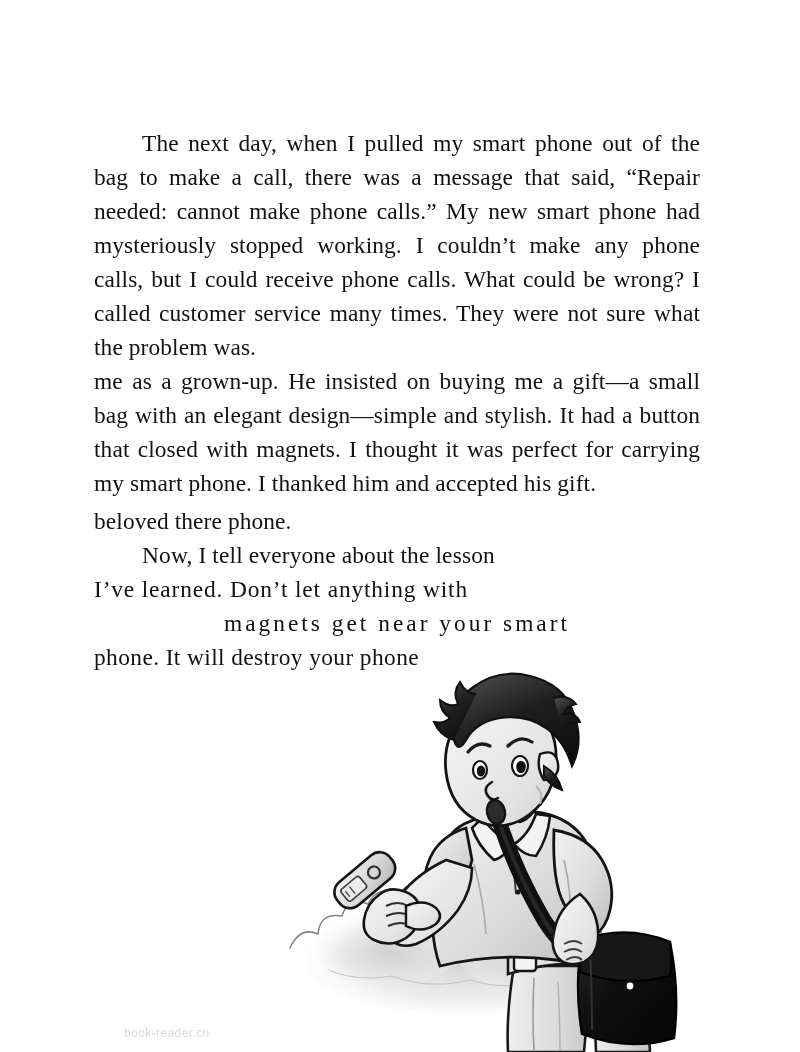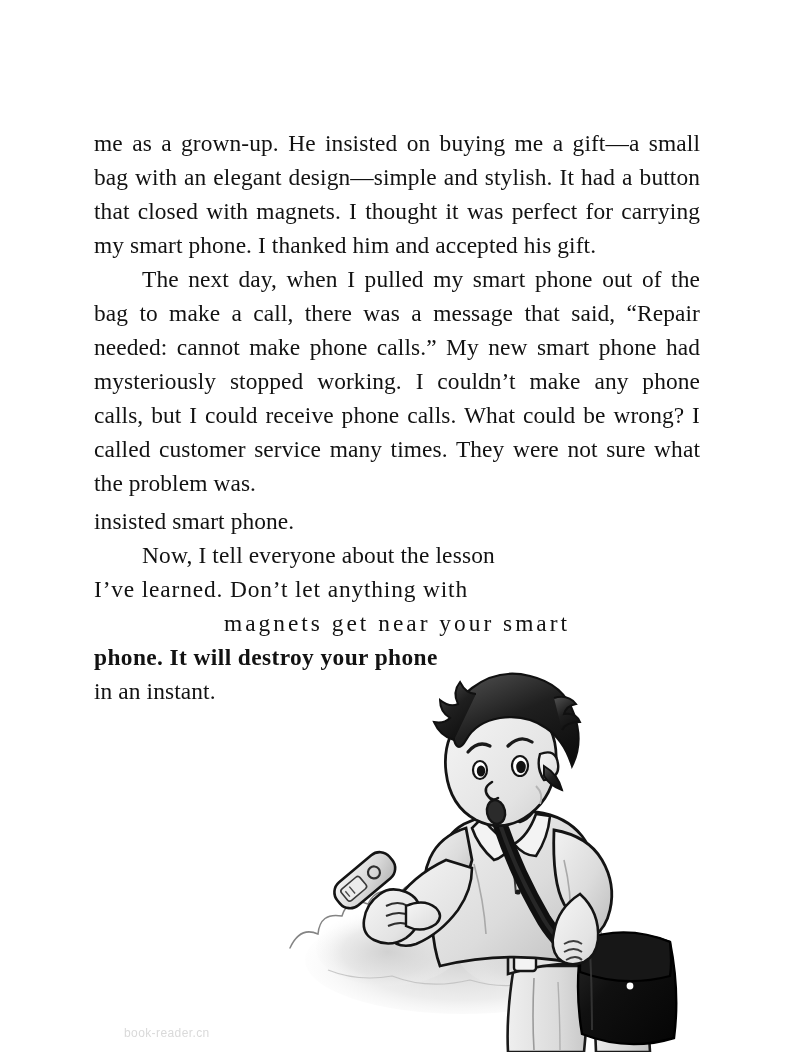--- a/index.html
+++ b/index.html
@@ -49,21 +49,21 @@
   }
   .wrap-line {
     display: block;
     white-space: nowrap;
   }
   .wl-1 { padding-left: 48px; letter-spacing: 1.0px; }
   .wl-2 { letter-spacing: .1px; }
   .wl-3 { padding-left: 48px; letter-spacing: .15px; }
   .wl-4 { letter-spacing: .85px; }
   .wl-5 { letter-spacing: 3.0px; text-align: center; }
-  .wl-6 { letter-spacing: .4px; font-weight: bold; }
+  .wl-6 { letter-spacing: .4px; }
   .wl-7 { letter-spacing: .1px; }
 
   .spacer-2 { height: 4px; }
 
   
   .illustration {
     position: absolute;
     left: 268px;
     top: 648px;
     width: 532px;
@@ -84,37 +84,36 @@
     user-select: none;
   }
 </style>
 </head>
 <body>
 
 <div class="page">
 
   <div class="text-column">
 
+    <p class="para indent">The next day, when I pulled my smart phone out of the bag to make a call, there was a message that said, “Repair needed: cannot make phone calls.” My new smart phone had mysteriously stopped working. I couldn’t make any phone calls, but I could receive phone calls. What could be wrong? I called customer service many times. They were not sure what the problem was.</p>
+
     <p class="para">me as a grown-up. He insisted on buying me a gift—a small bag with an elegant design—simple and stylish. It had a button that closed with magnets. I thought it was perfect for carrying my smart phone. I thanked him and accepted his gift.</p>
 
-    <p class="para indent">The next day, when I pulled my smart phone out of the bag to make a call, there was a message that said, “Repair needed: cannot make phone calls.” My new smart phone had mysteriously stopped working. I couldn’t make any phone calls, but I could receive phone calls. What could be wrong? I called customer service many times. They were not sure what the problem was.</p>
-
 
     <div class="spacer-2"></div>
 
     <div class="wrap-para">
-      <span class="wrap-line wl-2">insisted smart phone.</span>
+      <span class="wrap-line wl-2">beloved there phone.</span>
     </div>
 
     <div class="wrap-para">
       <span class="wrap-line wl-3">Now, I tell everyone about the lesson</span>
       <span class="wrap-line wl-4">I’ve learned. Don’t let anything with</span>
       <span class="wrap-line wl-5">magnets get near your smart</span>
       <span class="wrap-line wl-6">phone. It will destroy your phone</span>
-      <span class="wrap-line wl-7">in an instant.</span>
     </div>
 
   </div>
 
   <div class="illustration">
     <svg viewBox="0 0 532 404" xmlns="http://www.w3.org/2000/svg">
       <defs>
         <radialGradient id="cloudG" cx="50%" cy="55%" r="58%">
           <stop offset="0%" stop-color="#c9c9c9" stop-opacity="0.75"></stop>
           <stop offset="55%" stop-color="#dedede" stop-opacity="0.55"></stop>

